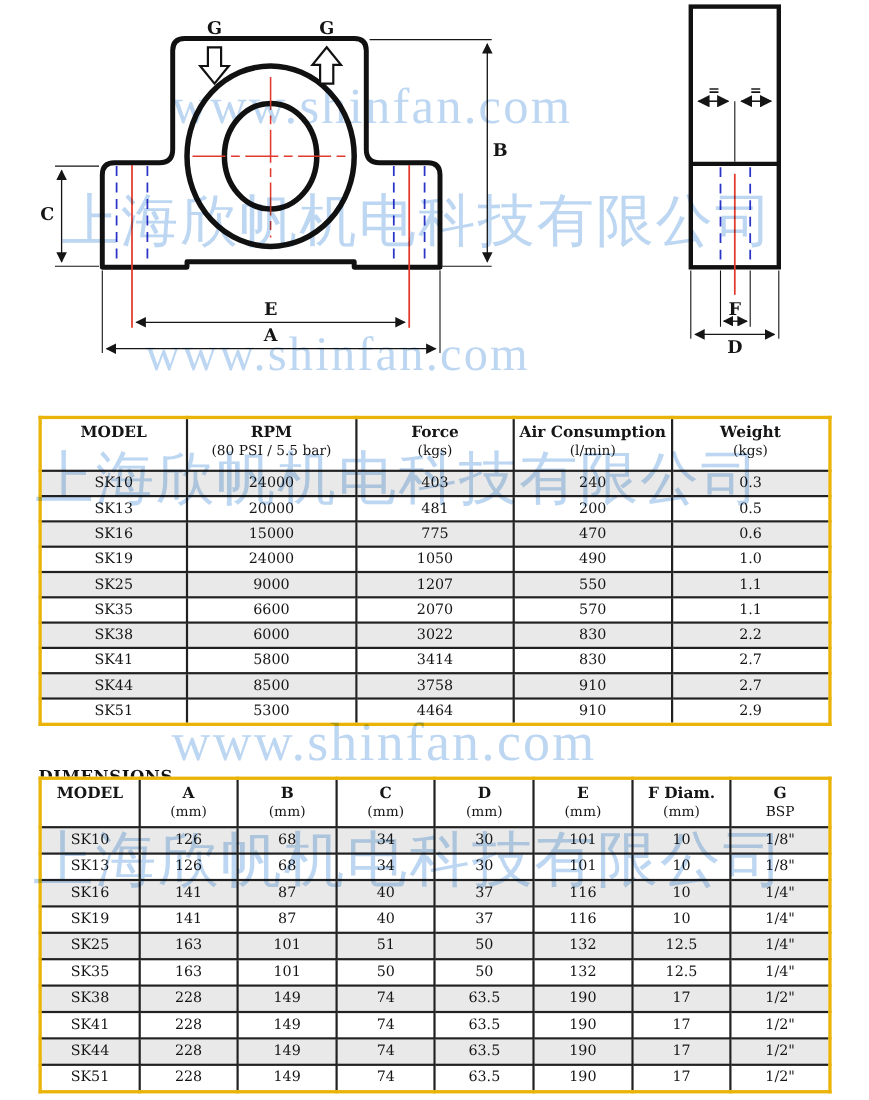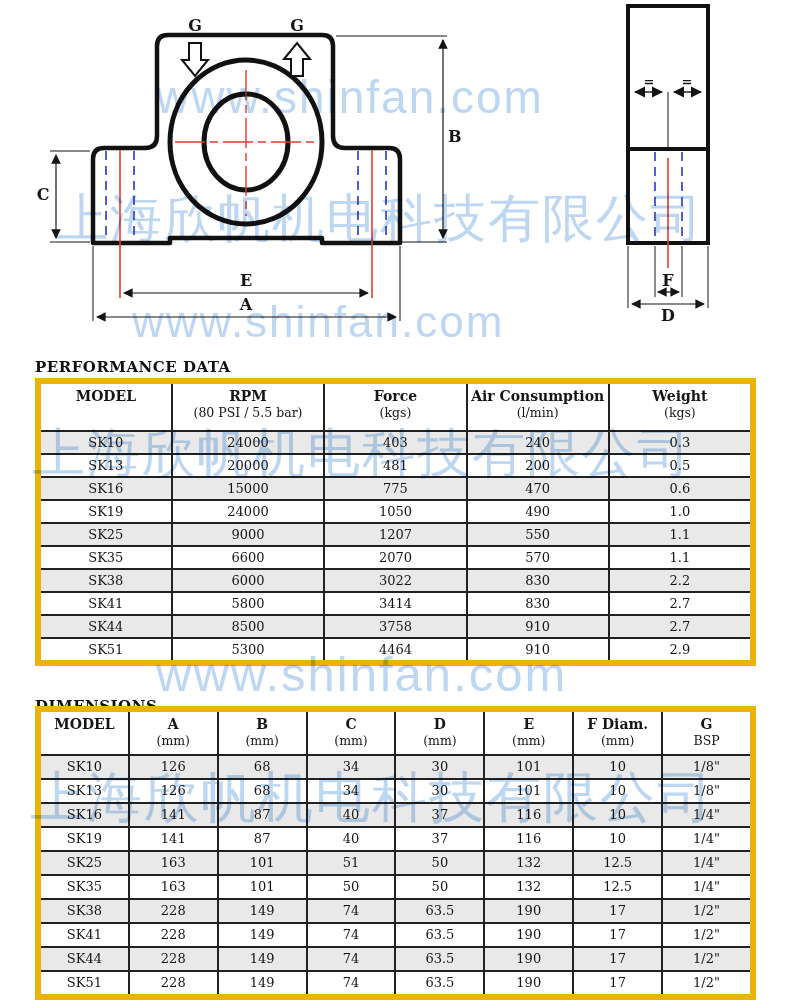--- a/index.html
+++ b/index.html
@@ -10,21 +10,21 @@
   #drawing{position:absolute;left:0;top:0;}
   .dim-label{font-family:"DejaVu Serif", serif;font-weight:bold;font-size:16px;fill:#151515;}
   .eq-label{font-family:"DejaVu Serif", serif;font-weight:bold;font-size:13px;fill:#151515;}
 
   
   .section-title{position:absolute;left:35px;font-family:"DejaVu Serif", serif;
                  font-weight:bold;font-size:15px;letter-spacing:.5px;color:#111;}
 
   
   table.data-table{position:absolute;left:35px;width:721px;border-collapse:collapse;
-                   border:6px solid #eab308;table-layout:fixed;background:#fff;}
+                   border:3px solid #eab308;table-layout:fixed;background:#fff;}
   table.data-table th,table.data-table td{border:2px solid #212121;text-align:center;
                    padding:0;overflow:hidden;}
   table.data-table th{vertical-align:top;padding-top:4px;background:#fff;}
   .h-main{font-weight:bold;font-size:14px;line-height:17px;}
   .h-sub{font-weight:normal;font-size:12.5px;line-height:16px;}
   table.data-table td{font-size:13px;}
   tr.shaded td{background:#e9e9e9;}
   table.perf{top:378px;}
   table.perf thead th{height:42px;}
   table.perf tbody td{height:21px;line-height:21px;}
@@ -33,23 +33,23 @@
   table.perf th:nth-child(3){width:20%;}
   table.perf th:nth-child(4){width:20%;}
   table.perf th:nth-child(5){width:20%;}
   table.dims{top:706px;}
   table.dims thead th{height:38px;}
   table.dims tbody td{height:22px;line-height:22px;}
   table.dims th{width:12.5%;}
 
   
   .wm{position:absolute;white-space:nowrap;line-height:1;mix-blend-mode:multiply;
-      pointer-events:none;font-family:Liberation Sans, sans-serif;text-align:right;}
+      pointer-events:none;font-family:Liberation Serif, serif;text-align:right;}
   .wm-url{letter-spacing:2px;font-weight:400;}
-  .wm-cn{letter-spacing:2px;font-weight:400;margin-top:16px;}
+  .wm-cn{letter-spacing:2px;font-weight:400;}
 </style>
 </head>
 <body>
 
 <div id="page">
 
   <svg id="drawing" width="790" height="340" viewBox="0 0 790 340">
     <defs>
       <marker id="ma" viewBox="0 0 10 10" refX="9" refY="5" markerWidth="8" markerHeight="8" orient="auto-start-reverse">
           <path d="M0,0 L10,5 L0,10 z" fill="#151515"></path>
@@ -106,21 +106,20 @@
       <path d="M 668 158 V 268" fill="none" stroke-width="1.6" stroke="#e23b2e"></path>
 
       <path d="M 628 246 V 308 M 708 246 V 308 M 655 246 V 297 M 682 246 V 297" stroke="#151515" stroke-width="1"></path>
       <line x1="658" y1="292" x2="679" y2="292" stroke="#151515" stroke-width="1.2" marker-start="url(#ma)" marker-end="url(#ma)"></line>
       <text class="dim-label" x="668" y="286" text-anchor="middle">F</text>
       <line x1="632" y1="304" x2="704" y2="304" stroke="#151515" stroke-width="1.2" marker-start="url(#ma)" marker-end="url(#ma)"></line>
       <text class="dim-label" x="668" y="321" text-anchor="middle">D</text>
     </g>
   </svg>
 
-  <div class="section-title" style="top:358px;">PERFORMANCE DATA</div>
   <table class="data-table perf" data-table="performance">
     <thead>
         <tr>
           <th>
             <div class="h-main">MODEL</div>
           </th>
           <th>
             <div class="h-main">RPM</div>
             <div class="h-sub">(80 PSI / 5.5 bar)</div>
           </th>

